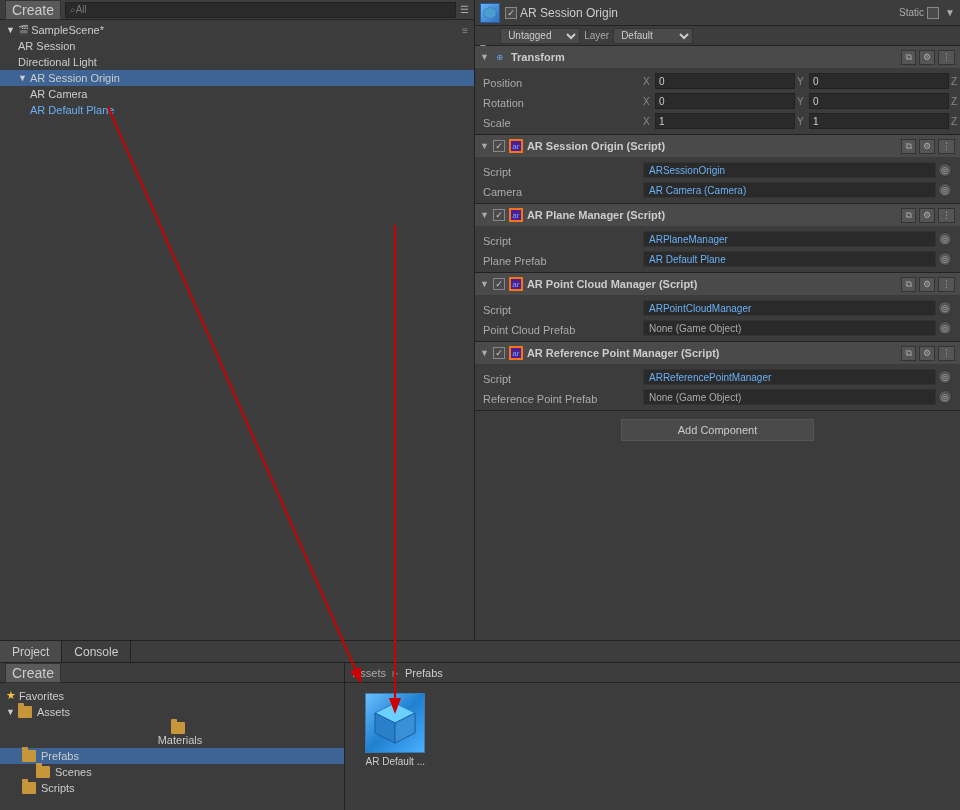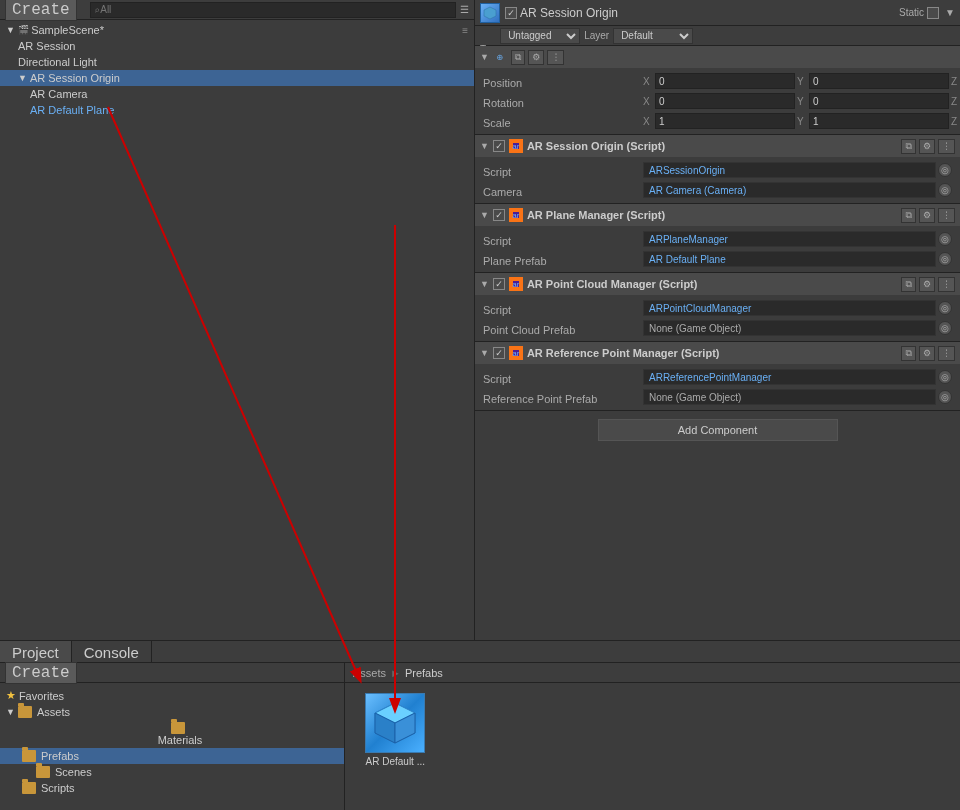--- a/index.html
+++ b/index.html
@@ -6,23 +6,23 @@
     body { width: 960px; height: 810px; background: #3c3c3c; font-family: Arial, sans-serif; font-size: 11px; color: #ccc; overflow: hidden; position: relative; }
 
     
     .main-layout { display: flex; flex-direction: column; height: 100%; }
     .top-area { display: flex; flex: 1; min-height: 0; }
     .bottom-area { height: 170px; display: flex; flex-direction: column; border-top: 1px solid #222; }
 
     
     .hierarchy-panel { width: 475px; background: #3c3c3c; border-right: 1px solid #222; display: flex; flex-direction: column; }
     .panel-header { background: #3d3d3d; padding: 2px 5px; display: flex; align-items: center; border-bottom: 1px solid #222; height: 20px; }
-    .panel-header-btn { background: #5a5a5a; border: 1px solid #333; color: #ccc; padding: 1px 6px; font-size: 16px; cursor: pointer; margin-right: 4px; font-family: Liberation Mono, monospace; }
+    .panel-header-btn { background: #5a5a5a; border: 1px solid #333; color: #ccc; padding: 1px 6px; font-size: 14px; cursor: pointer; margin-right: 4px; }
     .search-area { flex: 1; display: flex; align-items: center; }
-    .search-input { flex: 1; background: #2a2a2a; border: 1px solid #222; color: #ccc; font-size: 10px; padding: 1px 4px; height: 16px; margin-left: 9px; }
+    .search-input { flex: 1; background: #2a2a2a; border: 1px solid #222; color: #ccc; font-size: 10px; padding: 1px 4px; height: 16px; }
     .hierarchy-content { flex: 1; overflow-y: auto; padding: 2px 0; }
     .hierarchy-item { padding: 2px 6px; cursor: pointer; display: flex; align-items: center; white-space: nowrap; }
     .hierarchy-item.selected { background: #3d6494; }
     .hierarchy-item.indent1 { padding-left: 18px; }
     .hierarchy-item.indent2 { padding-left: 30px; }
     .triangle { display: inline-block; margin-right: 3px; font-size: 9px; }
     .scene-icon { color: #aaa; font-size: 9px; }
 
     
     .inspector-panel { flex: 1; background: #3c3c3c; display: flex; flex-direction: column; overflow-y: auto; }
@@ -34,41 +34,41 @@
     .static-label { font-size: 10px; color: #aaa; margin-right: 3px; }
     .inspector-tag-row { background: #3d3d3d; padding: 2px 5px; display: flex; align-items: center; border-bottom: 1px solid #222; height: 20px; min-height: 20px; font-size: 10px; }
     .tag-label { color: #aaa; margin-right: 4px; margin-top: 28px; }
     .tag-dropdown { background: #4a4a4a; border: 1px solid #333; color: #ccc; padding: 0 3px; font-size: 10px; height: 16px; min-width: 80px; }
     .layer-label { color: #aaa; margin: 0 4px; }
 
     
     .component-section { border-bottom: 1px solid #222; }
     .component-header { background: #4a4a4a; padding: 3px 5px; display: flex; align-items: center; cursor: pointer; height: 22px; }
     .comp-triangle { font-size: 9px; margin-right: 4px; color: #aaa; }
-    .comp-icon { width: 14px; height: 14px; background: #4c1d95; border: 4px solid #f97316; margin-right: 4px; display: flex; align-items: center; justify-content: center; font-size: 8px; color: #6ab0f5; }
+    .comp-icon { width: 14px; height: 14px; background: #4c1d95; border: 2px solid #f97316; margin-right: 4px; display: flex; align-items: center; justify-content: center; font-size: 8px; color: #6ab0f5; }
     .comp-name { font-weight: bold; color: #ccc; font-size: 11px; flex: 1; }
     .comp-actions { display: flex; gap: 3px; }
     .comp-btn { background: #555; border: 1px solid #333; color: #aaa; font-size: 9px; padding: 1px 3px; cursor: pointer; }
     .component-body { padding: 3px 0; }
     .prop-row { display: flex; align-items: flex-end; padding: 2px 8px; height: 20px; }
     .prop-label { width: 160px; color: #aaa; font-size: 11px; flex-shrink: 0; }
     .prop-value { flex: 1; display: flex; align-items: center; gap: 2px; }
     .xyz-group { display: flex; align-items: center; gap: 2px; flex: 1; }
     .xyz-label { color: #888; font-size: 10px; width: 10px; }
     .xyz-input { background: #2a2a2a; border: 1px solid #222; color: #ccc; padding: 1px 3px; font-size: 10px; height: 16px; flex: 1; min-width: 0; }
     .script-value { background: #2a2a2a; border: 1px solid #333; color: #6ab0f5; padding: 1px 5px; font-size: 10px; height: 16px; flex: 1; display: flex; align-items: center; cursor: pointer; }
     .circle-btn { width: 14px; height: 14px; background: #555; border: 1px solid #333; border-radius: 50%; display: flex; align-items: center; justify-content: center; font-size: 9px; color: #aaa; cursor: pointer; }
 
     
     .add-component-row { padding: 8px; display: flex; justify-content: center; }
-    .add-component-btn { background: #4a4a4a; border: 1px solid #555; color: #ccc; padding: 4px 20px; font-size: 11px; cursor: pointer; width: 240px; }
+    .add-component-btn { background: #4a4a4a; border: 1px solid #555; color: #ccc; padding: 4px 20px; font-size: 11px; cursor: pointer; width: 193px; }
 
     
     .bottom-tabs { background: #3d3d3d; display: flex; border-bottom: 1px solid #222; height: 22px; }
-    .bottom-tab { padding: 3px 12px; cursor: pointer; border-right: 1px solid #222; font-size: 15px; display: flex; align-items: flex-start; gap: 4px; }
+    .bottom-tab { padding: 3px 12px; cursor: pointer; border-right: 1px solid #222; font-size: 12px; display: flex; align-items: flex-end; gap: 4px; }
     .bottom-tab.active { background: #4a4a4a; border-bottom: none; }
     .bottom-content { flex: 1; display: flex; }
     .bottom-left { width: 345px; border-right: 1px solid #222; display: flex; flex-direction: column; }
     .bottom-left-header { background: #3d3d3d; padding: 2px 5px; display: flex; align-items: center; border-bottom: 1px solid #222; height: 20px; }
     .bottom-left-content { flex: 1; overflow-y: auto; padding: 4px 0; }
     .folder-item { display: flex; align-items: center; padding: 2px 6px; cursor: pointer; }
     .folder-item.selected { background: #3d6494; }
     .folder-icon { width: 14px; height: 12px; background: #c8963a; border-radius: 1px; margin-right: 5px; position: relative; flex-shrink: 0; }
     .folder-icon::before { content: ''; position: absolute; top: -3px; left: 0; width: 6px; height: 3px; background: #c8963a; border-radius: 1px 1px 0 0; }
     .favorites-icon { color: #f0c040; font-size: 11px; margin-right: 3px; }
@@ -154,20 +154,21 @@
         <span class="layer-label">Layer</span>
         <select class="tag-dropdown">
           <option>Default</option>
         </select>
       </div>
 
       <div class="component-section">
         <div class="component-header">
           <span class="comp-triangle">▼</span>
           <div class="comp-icon" style="background:transparent; border:none;">⊕</div>
+          <span class="comp-name">Transform</span>
           <div class="comp-actions">
             <button class="comp-btn">⧉</button>
             <button class="comp-btn">⚙</button>
             <button class="comp-btn">⋮</button>
           </div>
         </div>
         <div class="component-body">
           <div class="prop-row">
             <span class="prop-label">Position</span>
             <div class="xyz-group">

